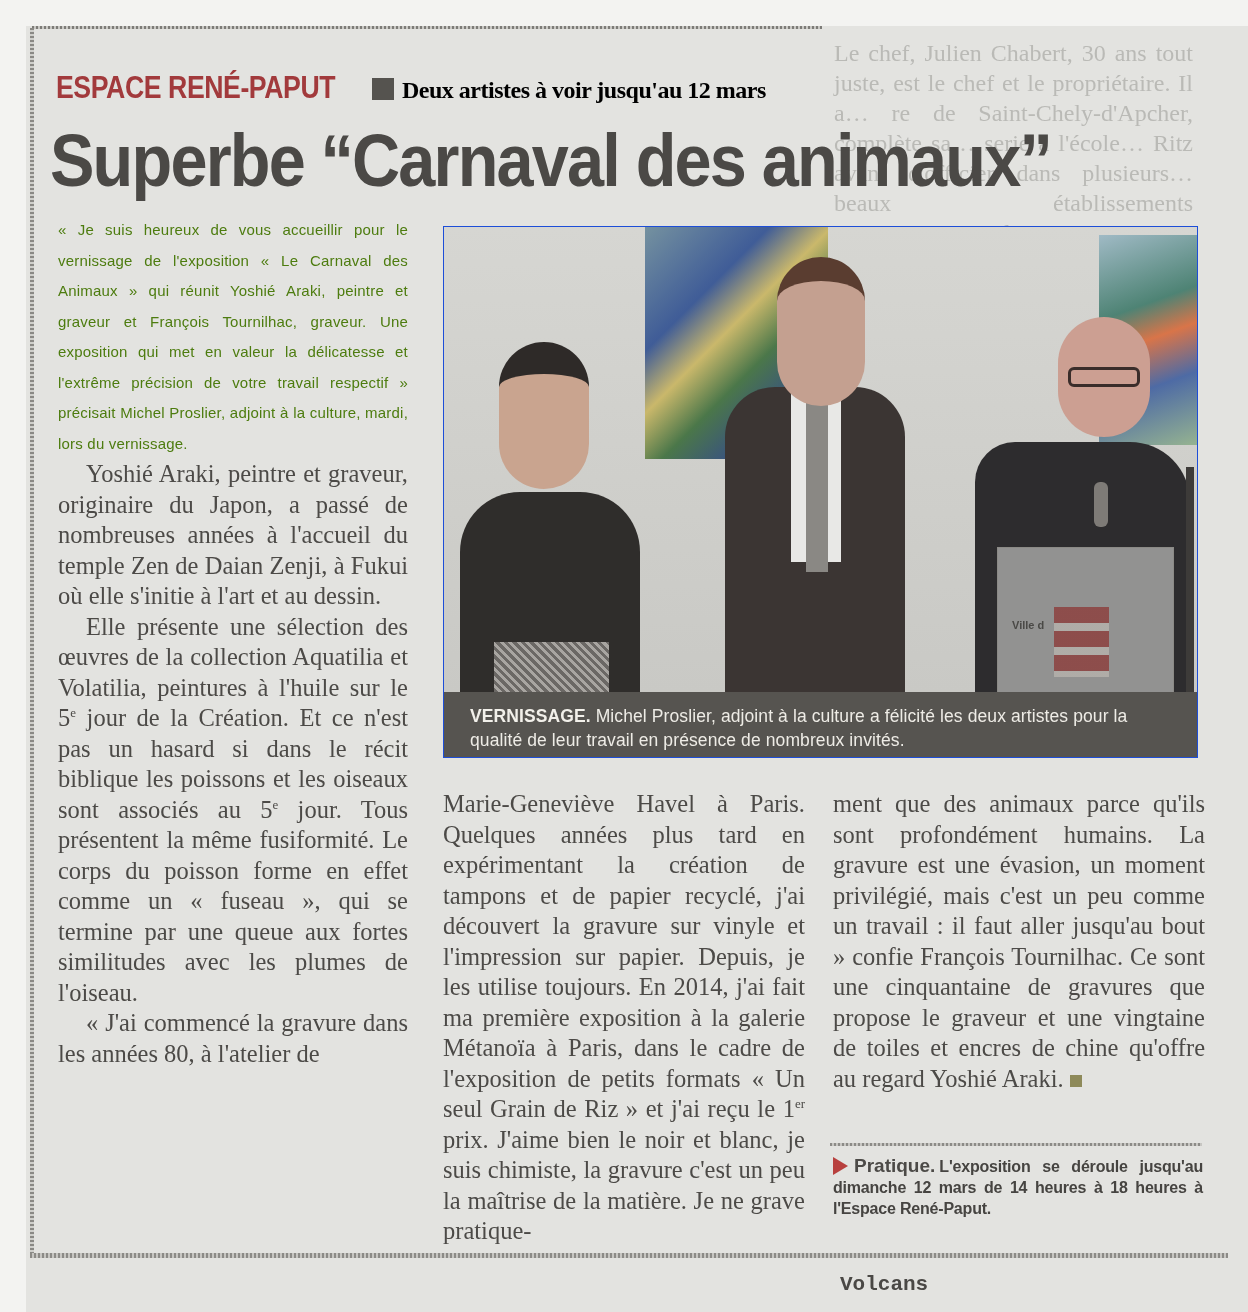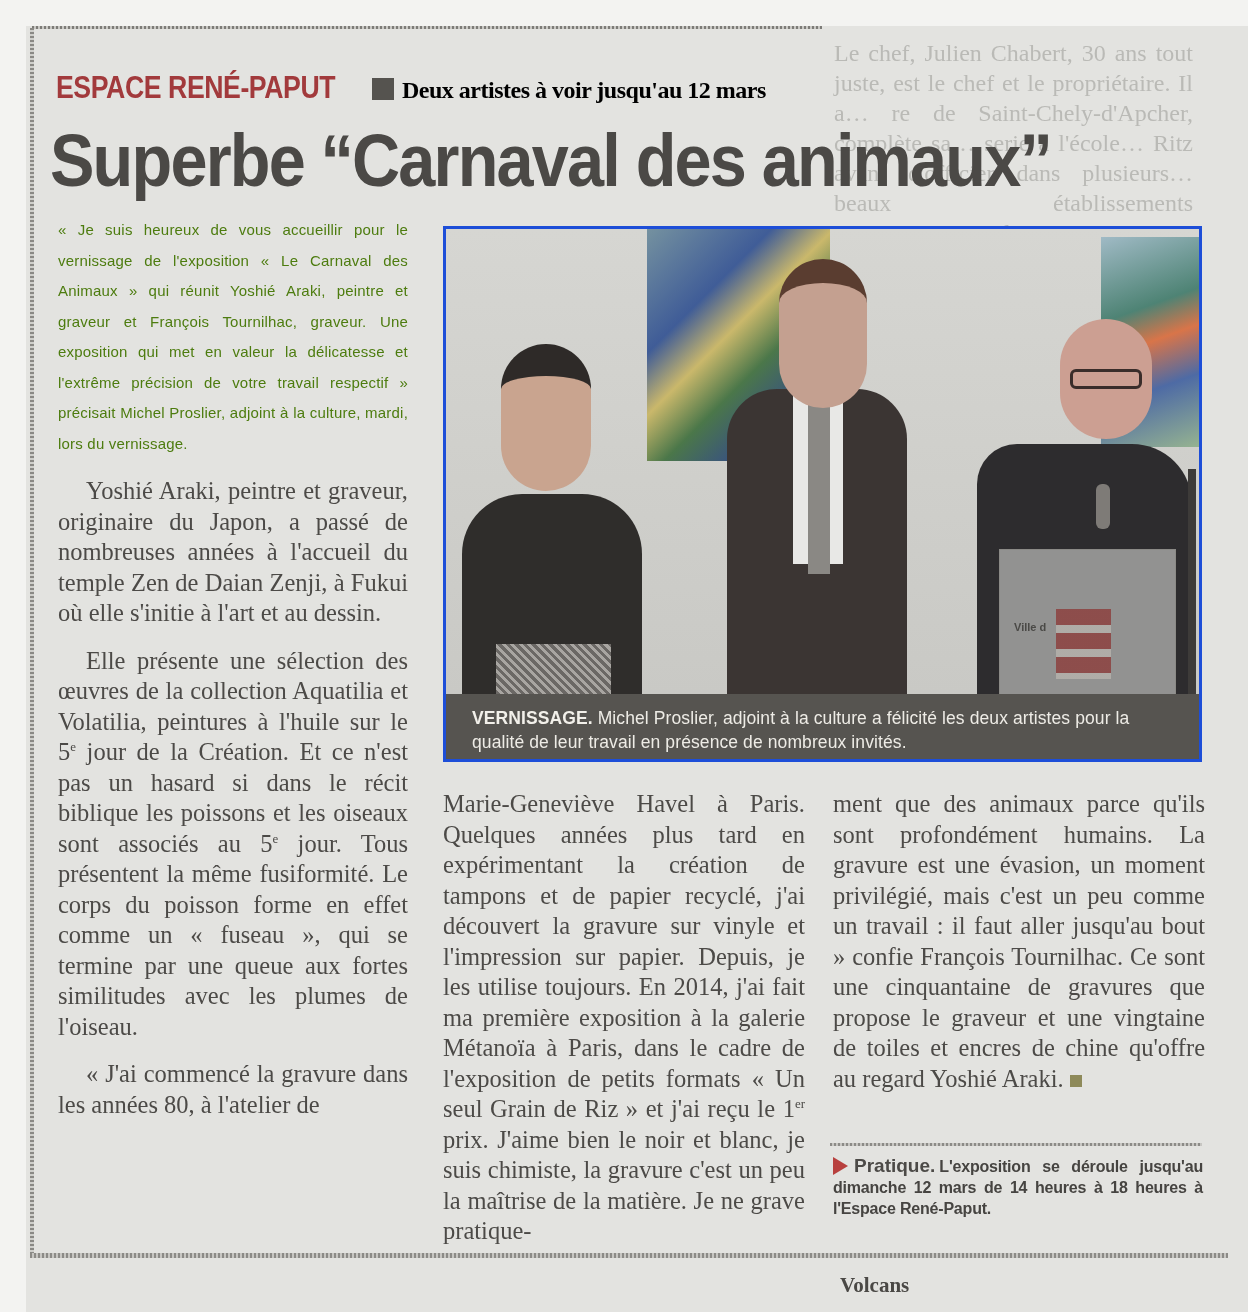--- a/index.html
+++ b/index.html
@@ -46,33 +46,33 @@
     position: absolute; left: 50px; top: 118px; white-space: nowrap;
     font-family: "Liberation Sans", sans-serif; font-weight: bold;
     font-size: 74px; color: #4b4946; letter-spacing: -2px;
     transform: scaleX(0.90); transform-origin: left;
   }
   .col {
     position: absolute; font-size: 24.5px; line-height: 30.5px;
     text-align: justify; color: #4c4a47;
   }
   .col p { margin: 0; }
-  .col p.indent { text-indent: 28px; margin-top: 17px; }
+  .col p.indent { text-indent: 28px; }
   .lead {
     font-family: "Liberation Sans", sans-serif; font-weight: normal;
     font-size: 15px; line-height: 30.5px; color: #4d7c0f; letter-spacing: 0.2px;
   }
   .col1 { left: 58px; top: 215px; width: 350px; }
   .col2 { left: 443px; top: 789px; width: 362px; }
   .col3 { left: 833px; top: 789px; width: 372px; }
   .sup { font-size: 13px; vertical-align: super; line-height: 0; }
   .end-square { display: inline-block; width: 12px; height: 12px; background: #8e8a5a; margin-left: 6px; }
   .photo {
     position: absolute; left: 443px; top: 226px; width: 753px; height: 530px;
-    background: #cfd0cc; overflow: hidden; border: 3px solid #1d4ed8;
+    background: #cfd0cc; overflow: hidden; border: 1px solid #1d4ed8;
   }
   .photo-scene { position: absolute; left: 0; top: 0; width: 753px; height: 465px; background: linear-gradient(#d6d6d2, #c9c9c5); }
   .painting-1 {
     position: absolute; left: 201px; top: 0; width: 183px; height: 232px;
     background: linear-gradient(135deg, #6a8a9a 0%, #2f4f91 30%, #c9b560 45%, #3c6d3b 60%, #243c84 80%, #d07c3c 100%);
     opacity: 0.9;
   }
   .painting-2 {
     position: absolute; left: 655px; top: 8px; width: 98px; height: 210px;
     background: linear-gradient(160deg, #9ab7c4 0%, #3f7a6a 35%, #d96a3a 50%, #3f5fa0 70%, #8fb08a 100%);
@@ -112,21 +112,21 @@
   }
   .pratique-arrow {
     display: inline-block; width: 0; height: 0; border-top: 9px solid transparent;
     border-bottom: 9px solid transparent; border-left: 15px solid #b8403e;
     position: relative; top: 3px; margin-right: 6px;
   }
   .pratique-title { font-size: 19px; font-weight: bold; color: #4c4a47; margin-right: 4px; }
   .pratique-text { font-weight: bold; font-size: 16px; letter-spacing: -0.2px; }
   .section {
     position: absolute; left: 840px; top: 1273px;
-    font-family: Liberation Serif, serif; font-weight: bold; font-size: 21px; color: #4a4845;
+    font-family: Liberation Mono, monospace; font-weight: bold; font-size: 21px; color: #4a4845;
   }
   .bleed {
     position: absolute; left: 826px; top: 30px; width: 375px; color: rgba(110,108,104,0.35);
     font-size: 24px; line-height: 30px; text-align: justify;
   }
   .bleed p { margin: 8px; }
 </style>
 </head>
 <body>
 

